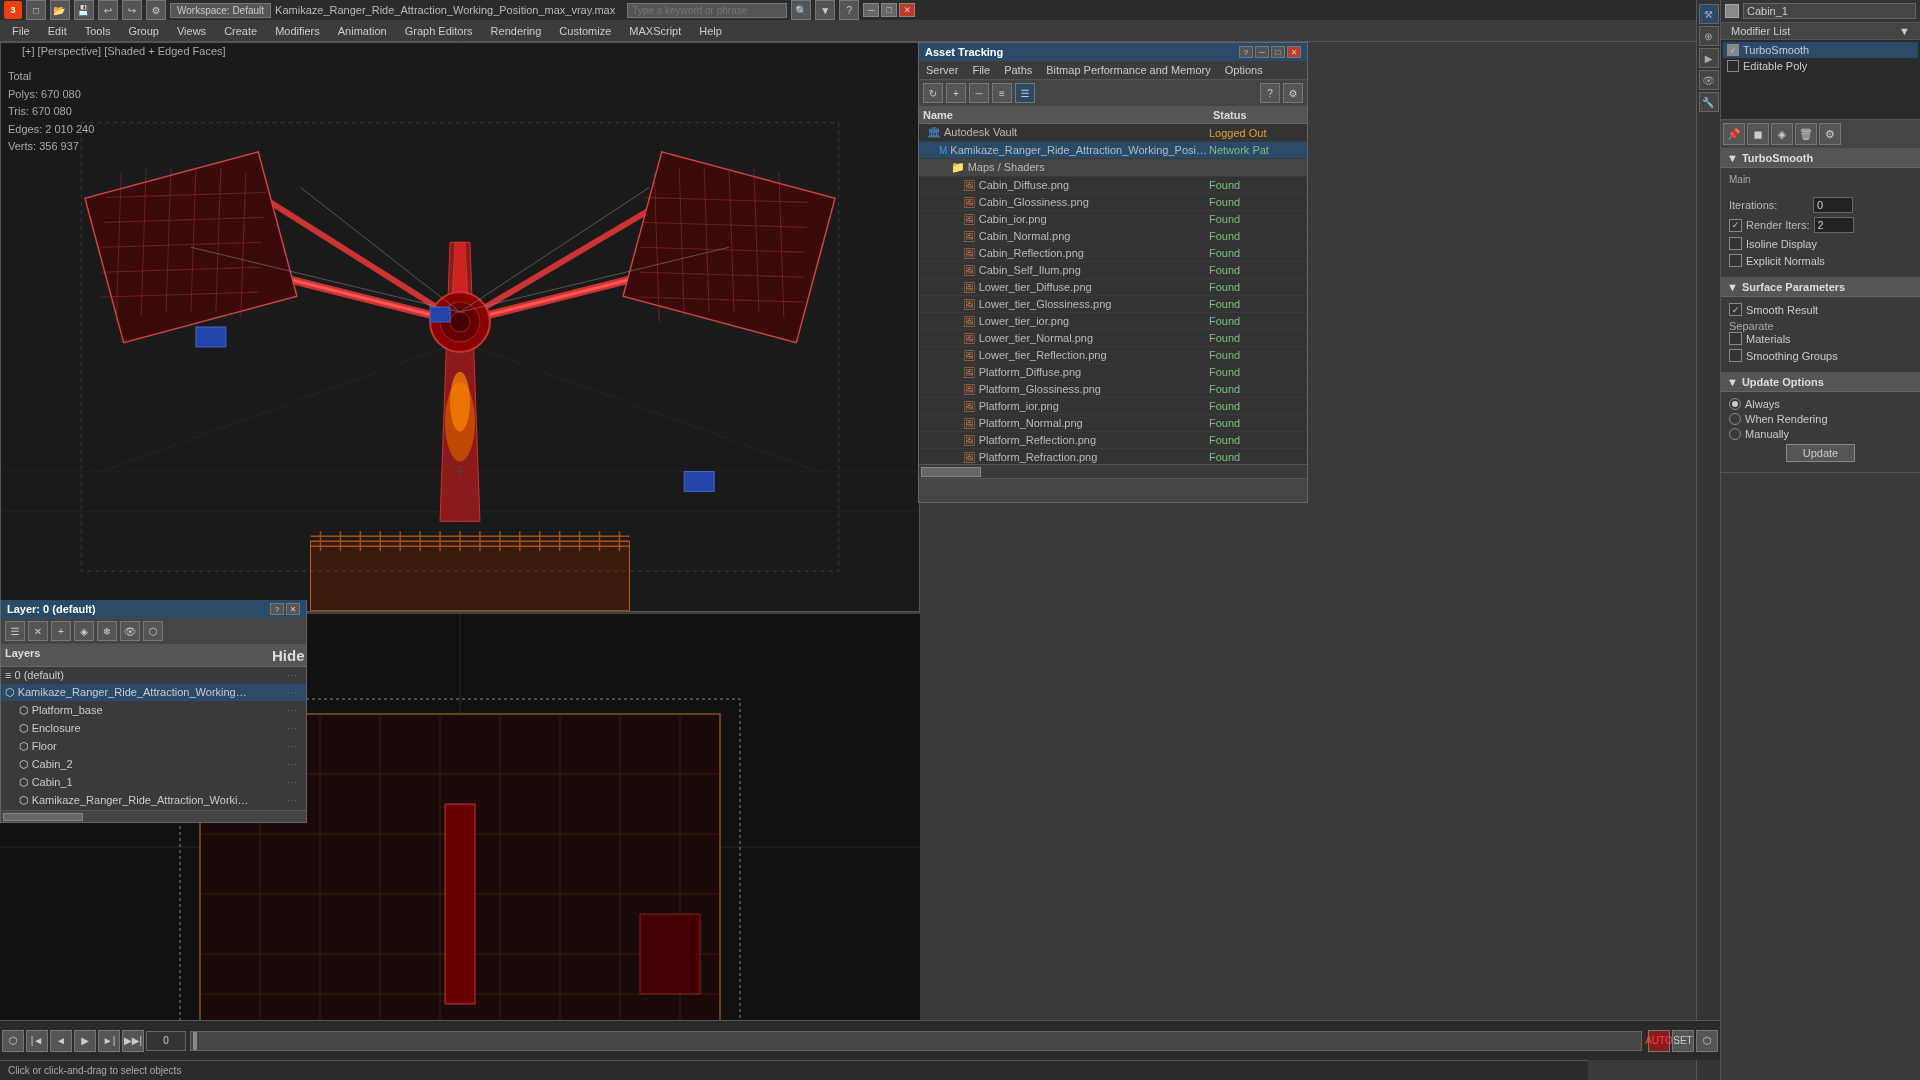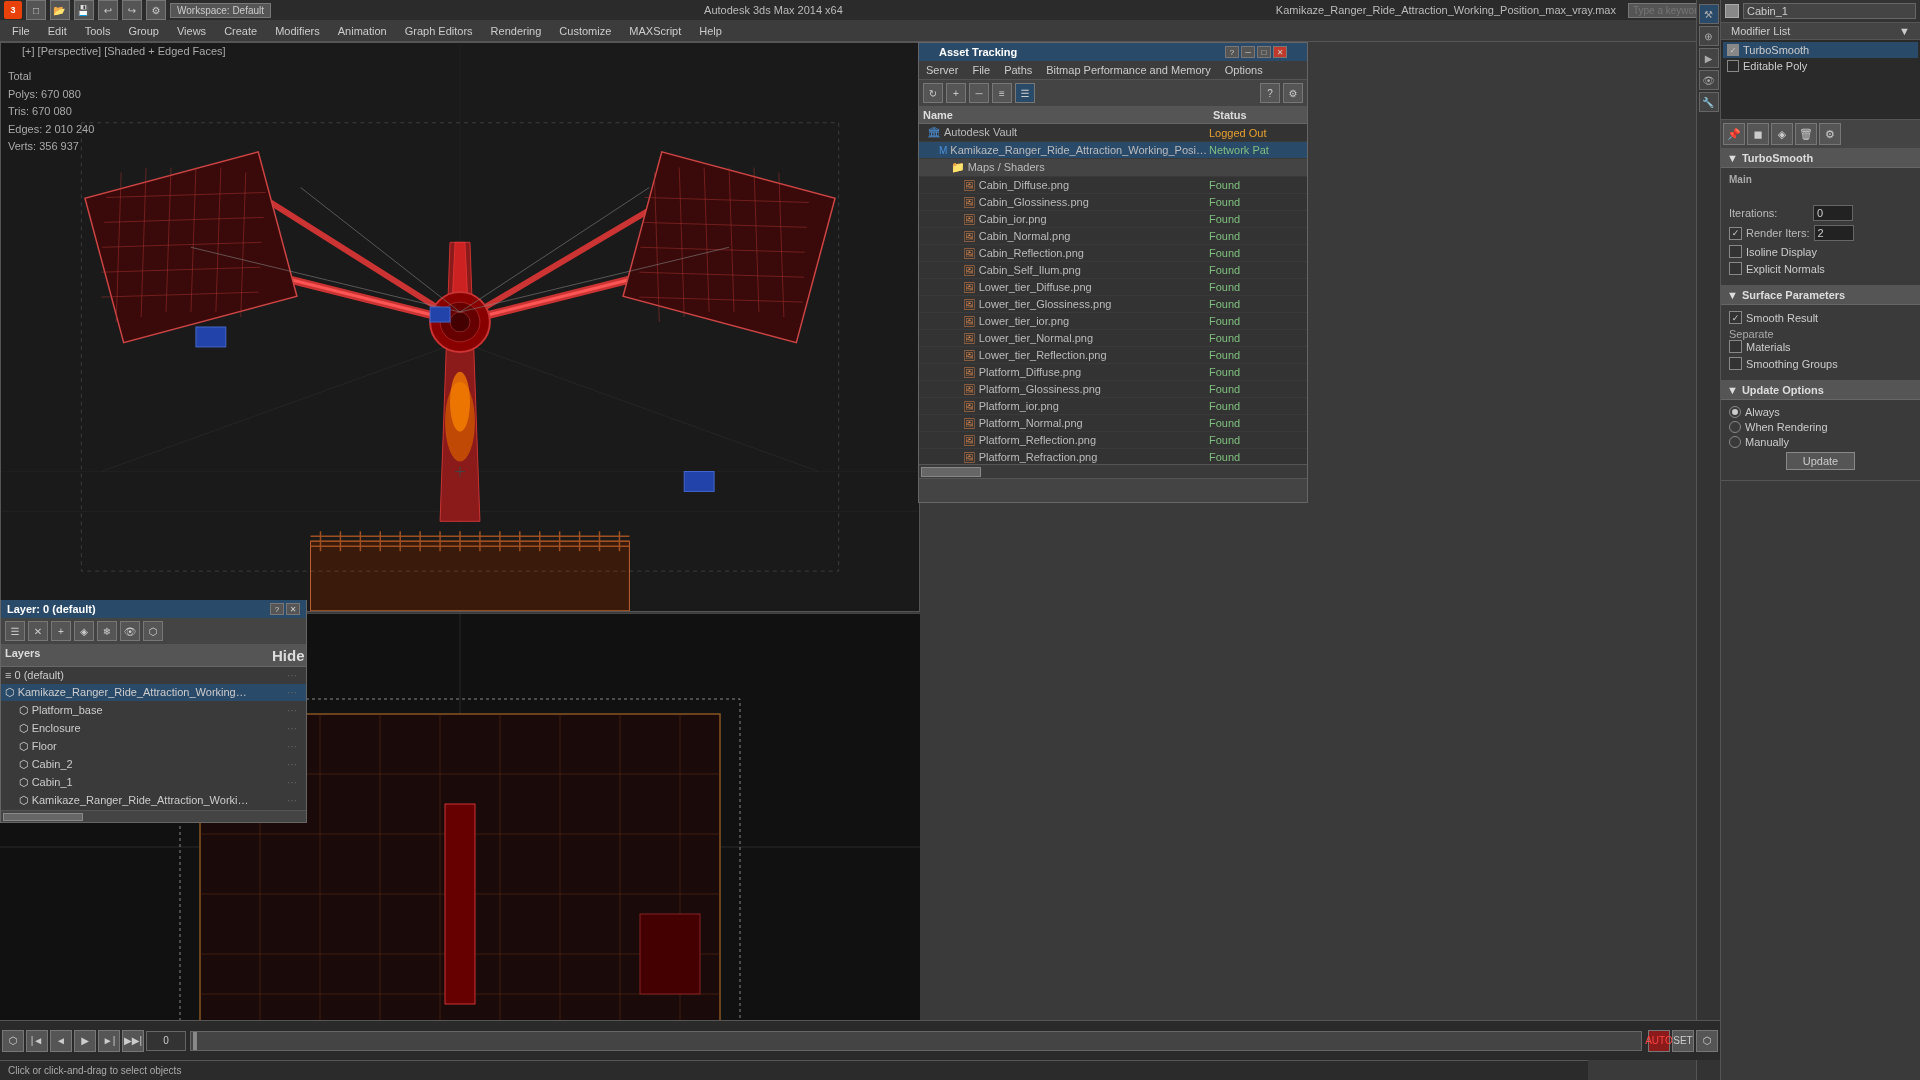--- a/index.html
+++ b/index.html
@@ -125,21 +125,21 @@
     #asset-tracking {
       position: absolute;
       top: 42px;
       left: 918px;
       width: 390px;
       background: #3a3a3a;
       border: 1px solid #666;
     }
     #asset-tracking .panel-title-bar {
       background: #2a4a6a;
-      padding: 3px 20px;
+      padding: 3px 6px;
       display: flex;
       align-items: center;
       justify-content: space-between;
     }
     #asset-tracking .panel-title-bar .title {
       color: white;
       font-size: 11px;
       font-weight: bold;
     }
     #asset-tracking .panel-title-bar .win-btns {
@@ -609,21 +609,20 @@
 <div id="top-bar">
   <div class="logo">3</div>
 
   <span class="toolbar-btn">□</span>
   <span class="toolbar-btn">📂</span>
   <span class="toolbar-btn">💾</span>
   <span class="toolbar-btn">↩</span>
   <span class="toolbar-btn">↪</span>
   <span class="toolbar-btn">⚙</span>
   <div class="workspace-btn">Workspace: Default</div>
-  <div class="title">Autodesk 3ds Max 2014 x64</div>
   <div style="font-size:11px;color:#bbb;margin-right:8px;">Kamikaze_Ranger_Ride_Attraction_Working_Position_max_vray.max</div>
   <input class="search-box" placeholder="Type a keyword or phrase" style="">
   <span class="toolbar-btn">🔍</span>
   <span class="toolbar-btn">▼</span>
   <span class="toolbar-btn">?</span>
   <div class="win-btns">
     <span>─</span>
     <span>□</span>
     <span>✕</span>
   </div>
@@ -968,21 +967,21 @@
     <div class="rpt-btn">◈</div>
     <div class="rpt-btn">🗑</div>
     <div class="rpt-btn">⚙</div>
   </div>
 
   <div class="section-header">
     <span>▼</span>
     <span>TurboSmooth</span>
   </div>
   <div class="section-content">
-    <div style="color:#aaa;font-size:10px;margin-bottom:20px;font-weight:bold;">Main</div>
+    <div style="color:#aaa;font-size:10px;margin-bottom:12px;">Main</div>
     <div class="param-row">
       <span class="param-label">Iterations:</span>
       <input class="param-input" type="text" value="0" style="">
     </div>
     <div class="param-row">
       <div class="param-checkbox checked"></div>
       <span class="param-label" style="width:auto;">Render Iters:</span>
       <input class="param-input" type="text" value="2" style="">
     </div>
     <div class="param-row">

